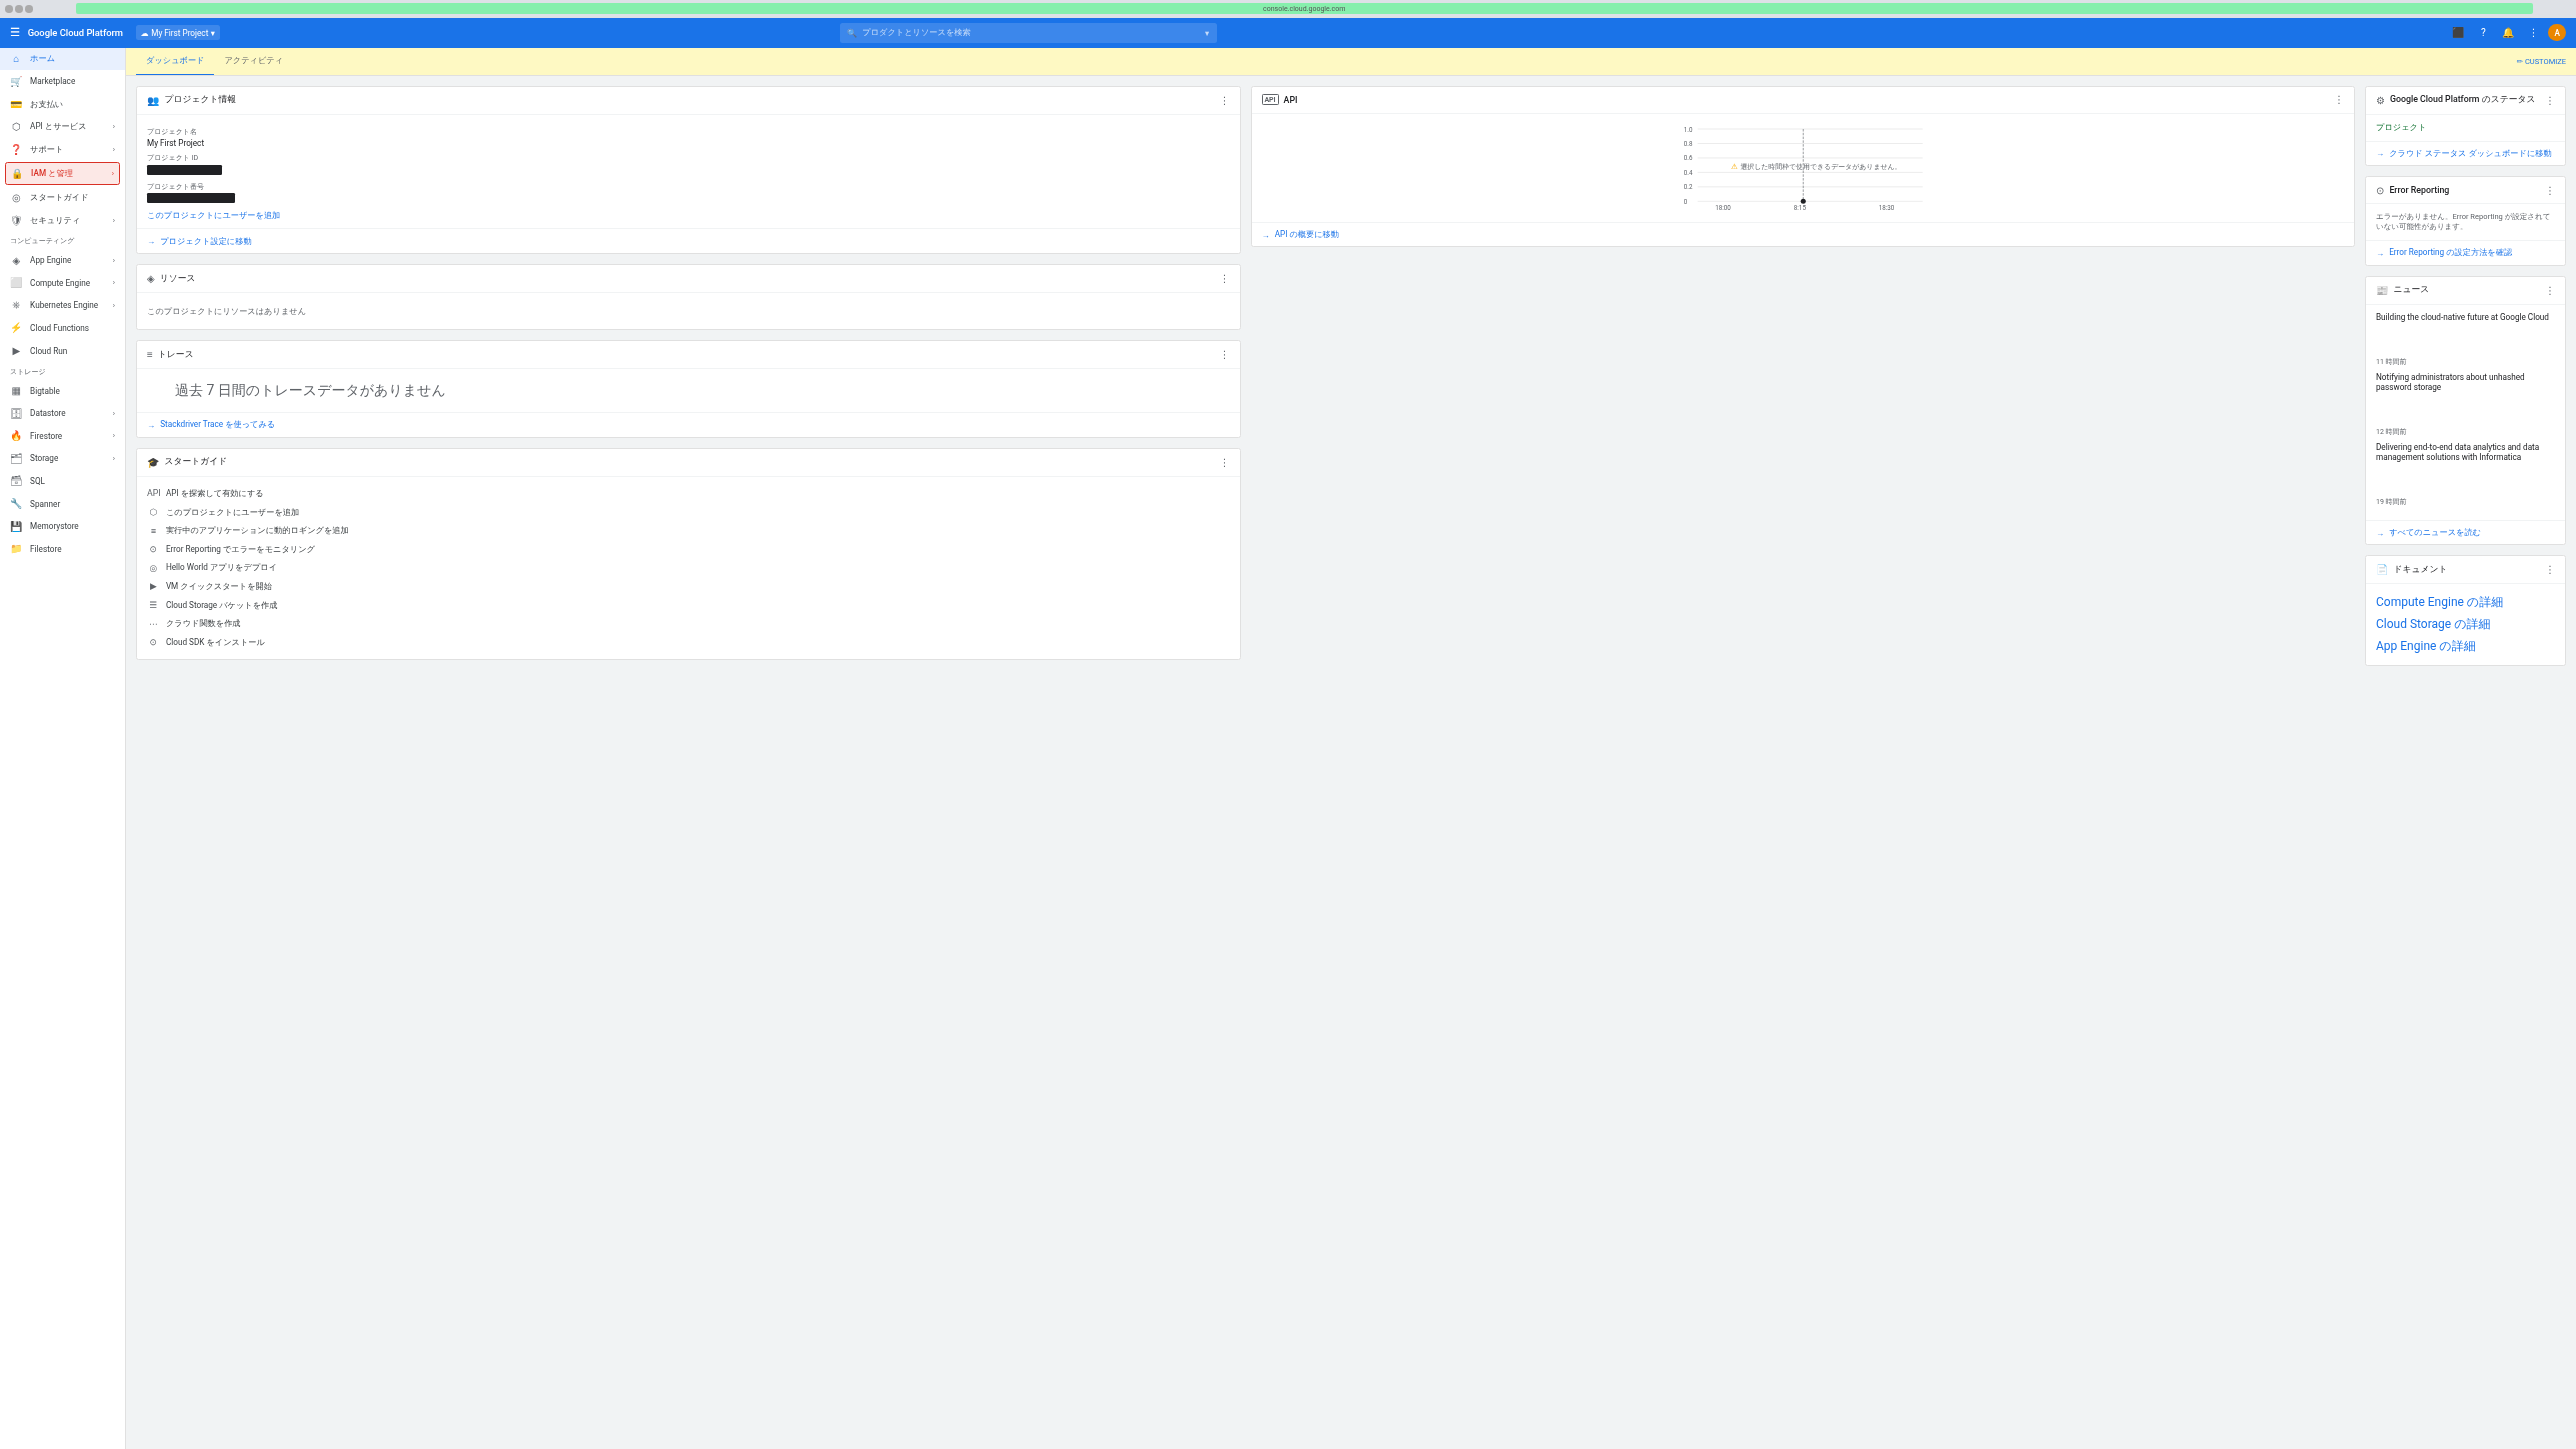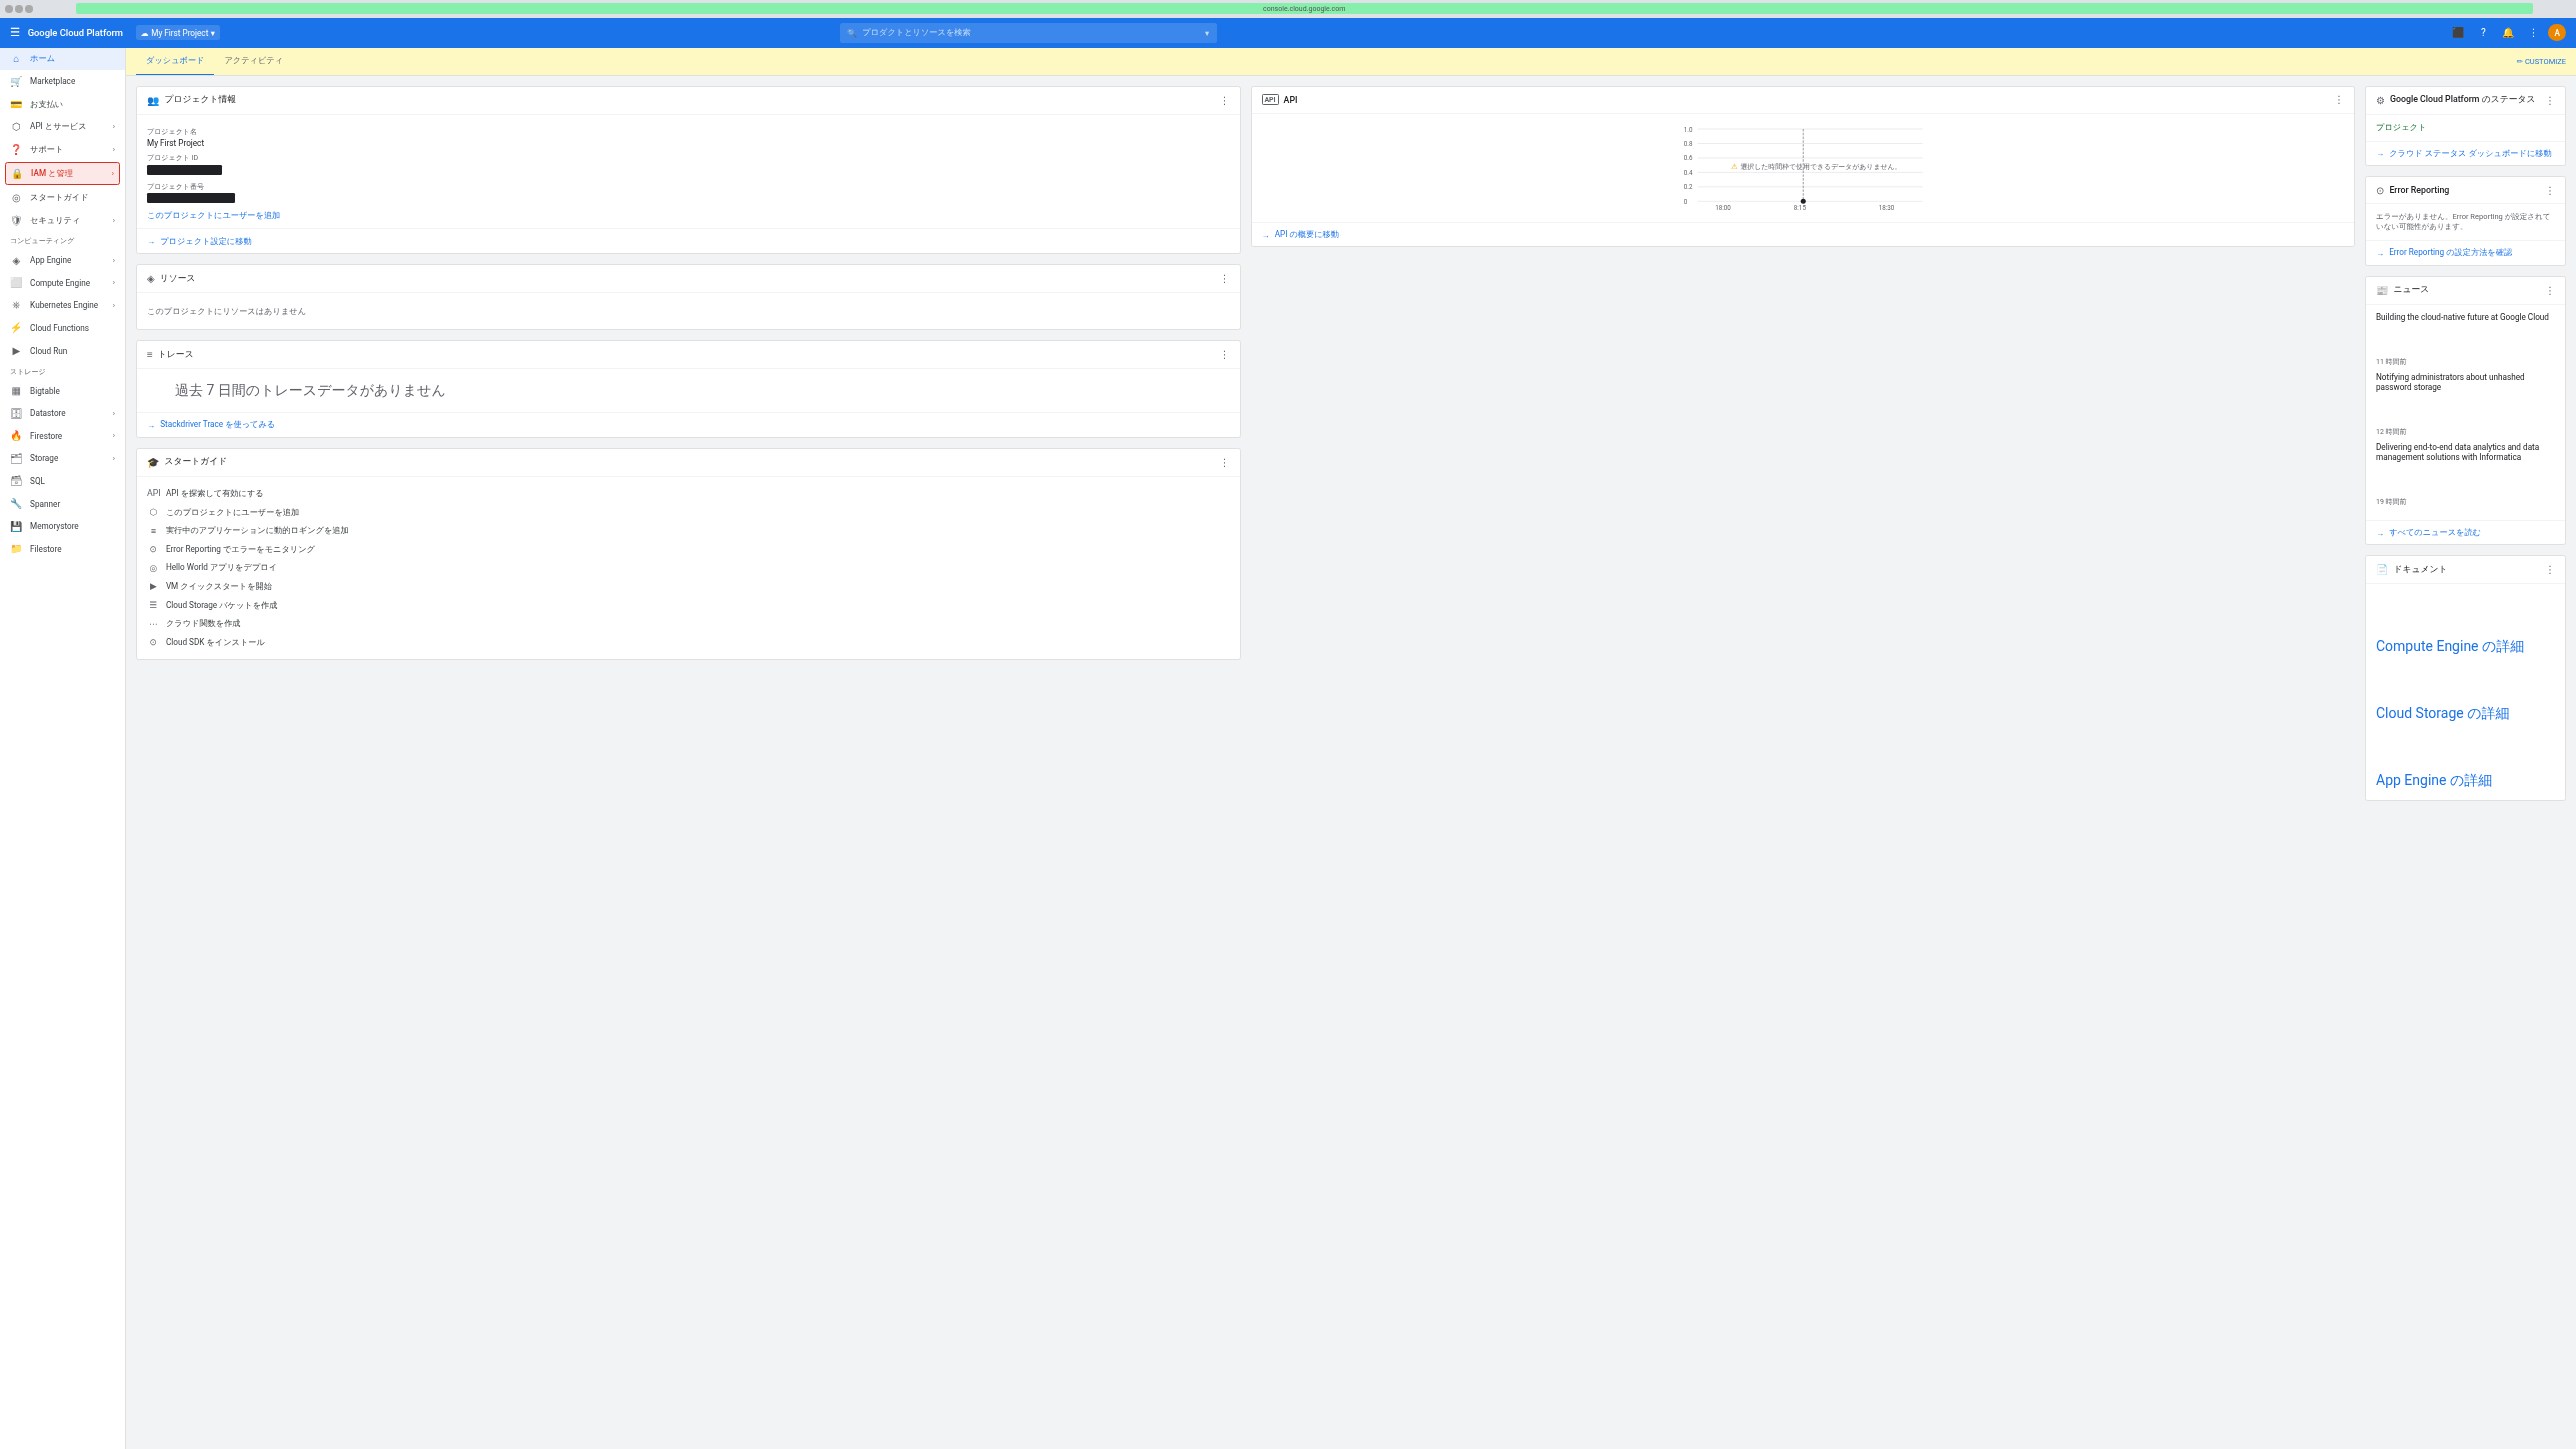--- a/index.html
+++ b/index.html
@@ -188,21 +188,21 @@
     .guide-item { display: flex; align-items: center; gap: 6.3px; padding: 3.8px 0; font-size: 8.2px; color: #3c4043; cursor: pointer; }
     .guide-icon { font-size: 8.8px; color: #5f6368; width: 12.6px; text-align: center; }
 
     
     .right-col { display: flex; flex-direction: column; gap: 10px; }
     .status-ok { color: #137333; font-size: 8.2px; }
     .status-link { color: #1a73e8; font-size: 8.2px; cursor: pointer; display: flex; align-items: center; gap: 2.5px; }
     .error-desc { font-size: 7.5px; color: #5f6368; line-height: 1.4; }
     .news-title { font-size: 8.2px; color: #202124; margin-bottom: 1.3px; cursor: pointer; }
     .news-time { font-size: 7px; color: #5f6368; margin-bottom: 5px; margin-top: 35px; }
-    .doc-link { font-size: 14px; color: #1a73e8; cursor: pointer; padding: 2.5px 0; display: block; margin-top: 44px; }
+    .doc-link { font-size: 12px; color: #1a73e8; cursor: pointer; padding: 2.5px 0; display: block; }
 
     .left-cards { display: flex; flex-direction: column; gap: 10px; }
     .mid-cards { display: flex; flex-direction: column; gap: 10px; }
   </style>
 </head>
 <body>
 
 <div class="browser-chrome">
   <div class="browser-buttons">
     <div class="browser-btn"></div>

